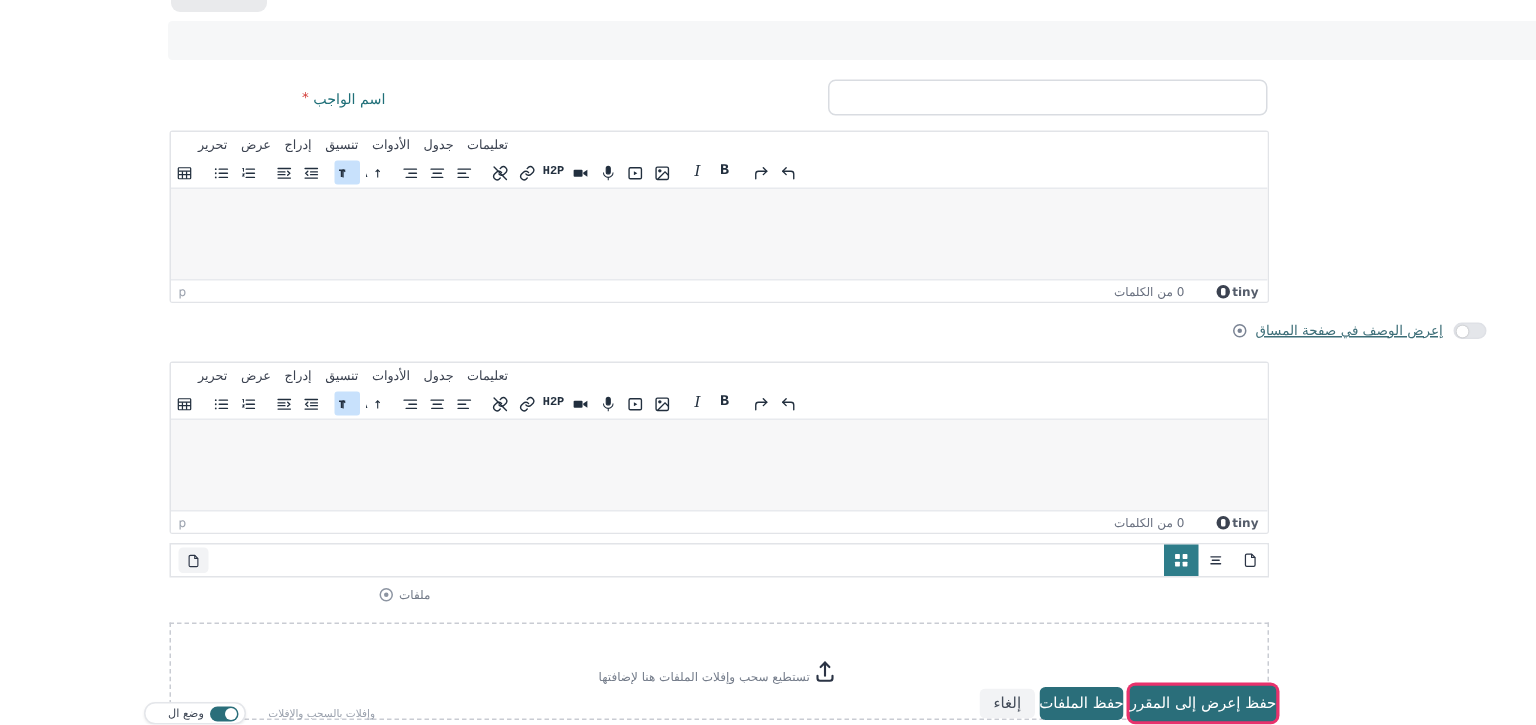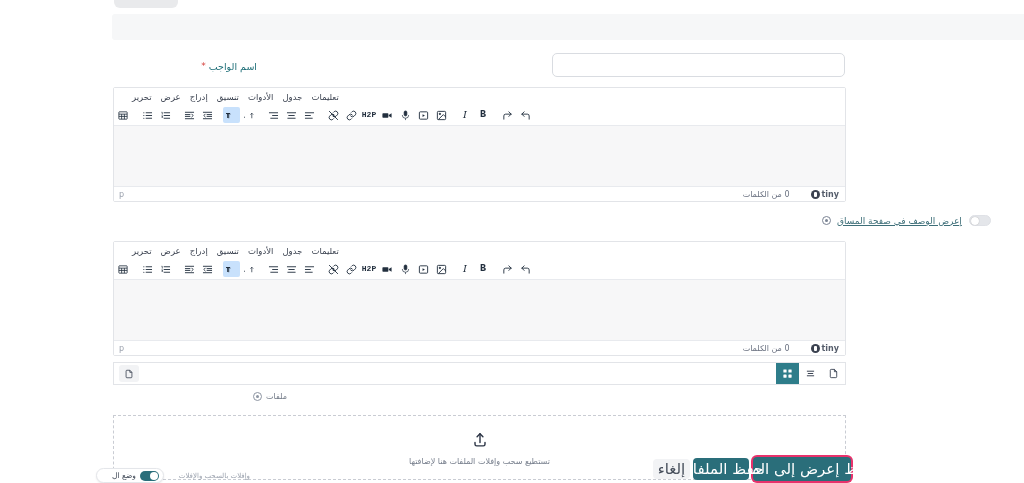--- a/index.html
+++ b/index.html
@@ -230,32 +230,32 @@
     content: ""; position: absolute; left: 1.6px; top: 1.6px;
     width: 3px; height: 3px; border-radius: 50%; background: #8d95a2;
   }
 
   
   .dropzone {
     position: absolute; left: 21px; top: 415px;
     width: 733px; height: 65px;
     border: 1px dashed #c9ccd3;
     background: #ffffff;
-    display: flex; flex-direction: column;
+    display: flex; flex-direction: row;
     align-items: center; justify-content: center;
   }
   .dz-text {
     font-size: 8px; color: #757d8b;
     margin-top: 7px; direction: rtl;
   }
 
   
   .btn {
     position: absolute;
-    font-size: 15px;
+    font-size: 10px;
     border-radius: 4px;
     display: flex; align-items: center; justify-content: center;
     white-space: nowrap;
     font-family: inherit;
     border: 1px solid transparent;
   }
   .btn-primary {
     left: 661px; top: 457px;
     width: 98px; height: 24px;
     background: #2a6e7a; color: #ffffff;

